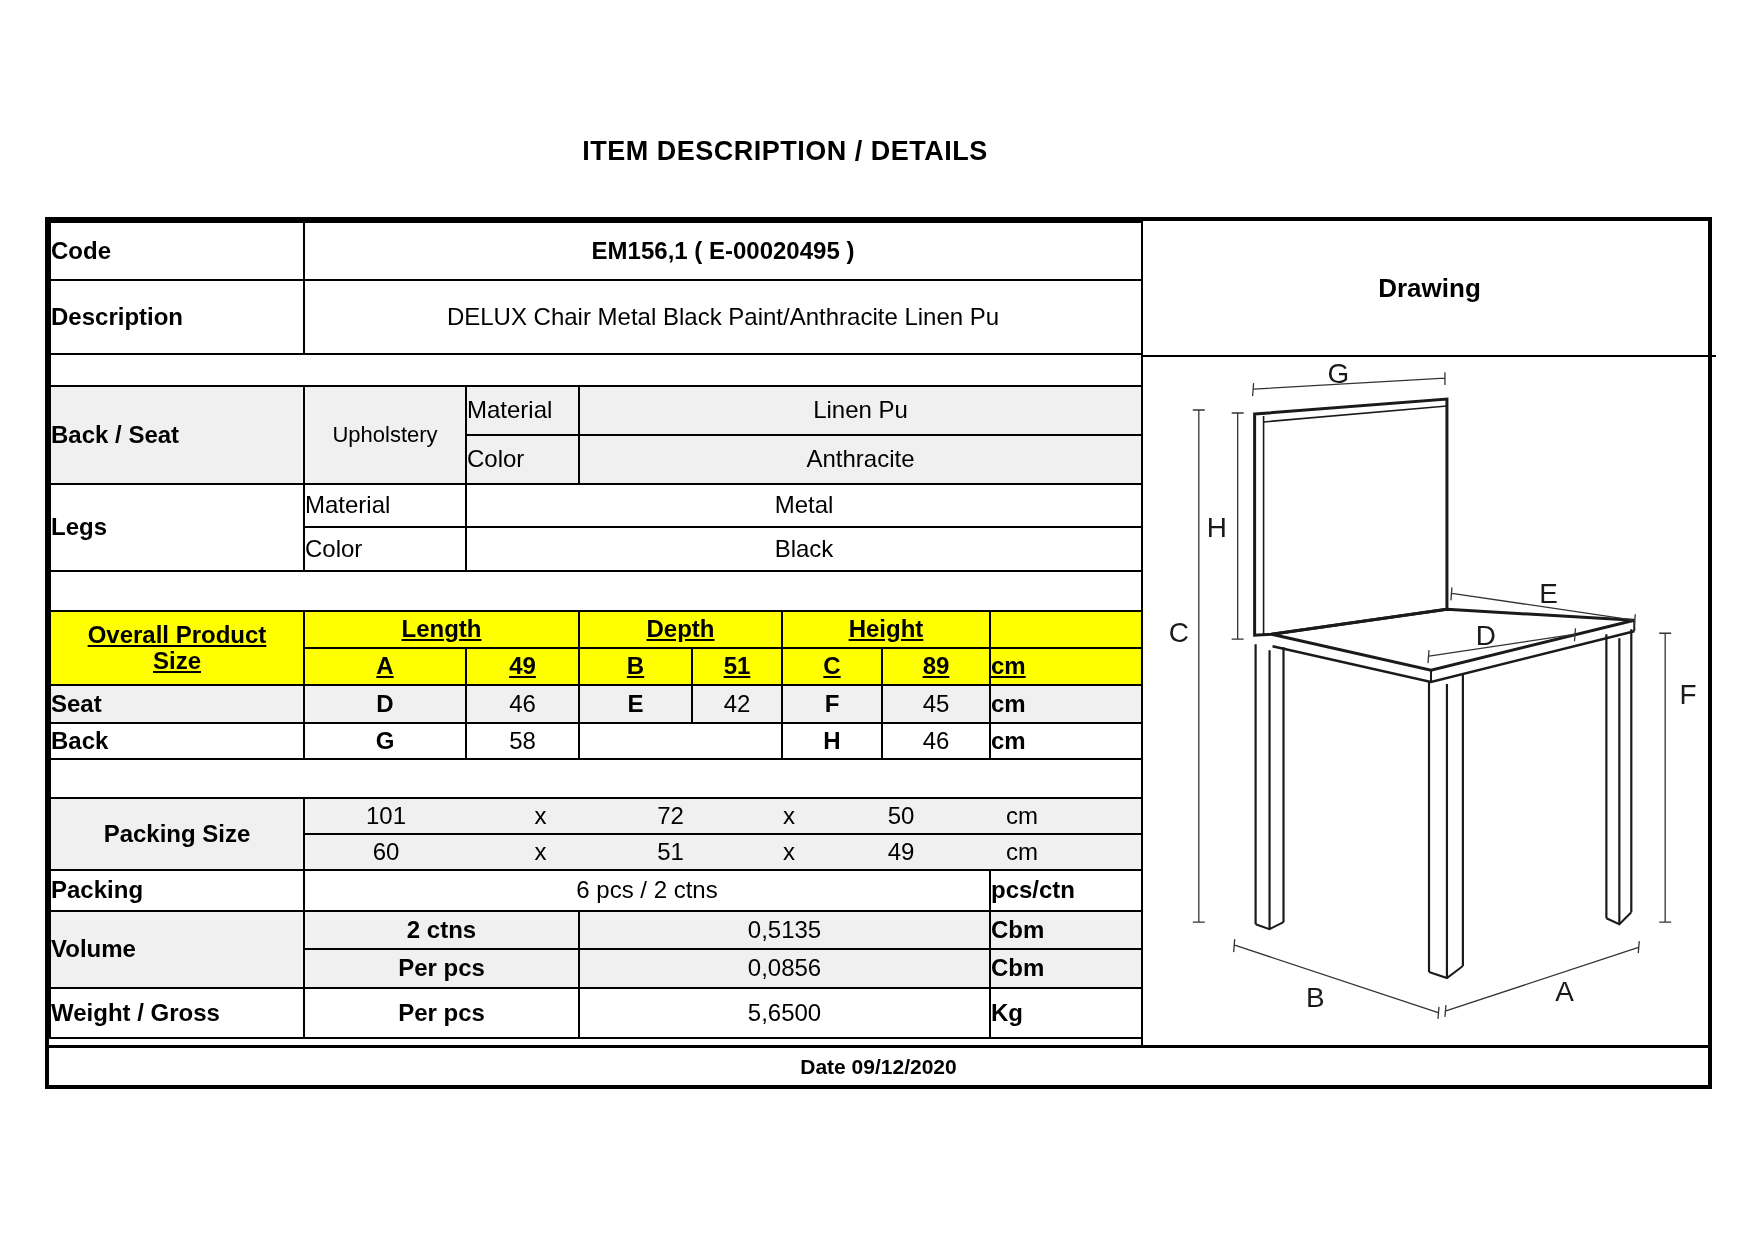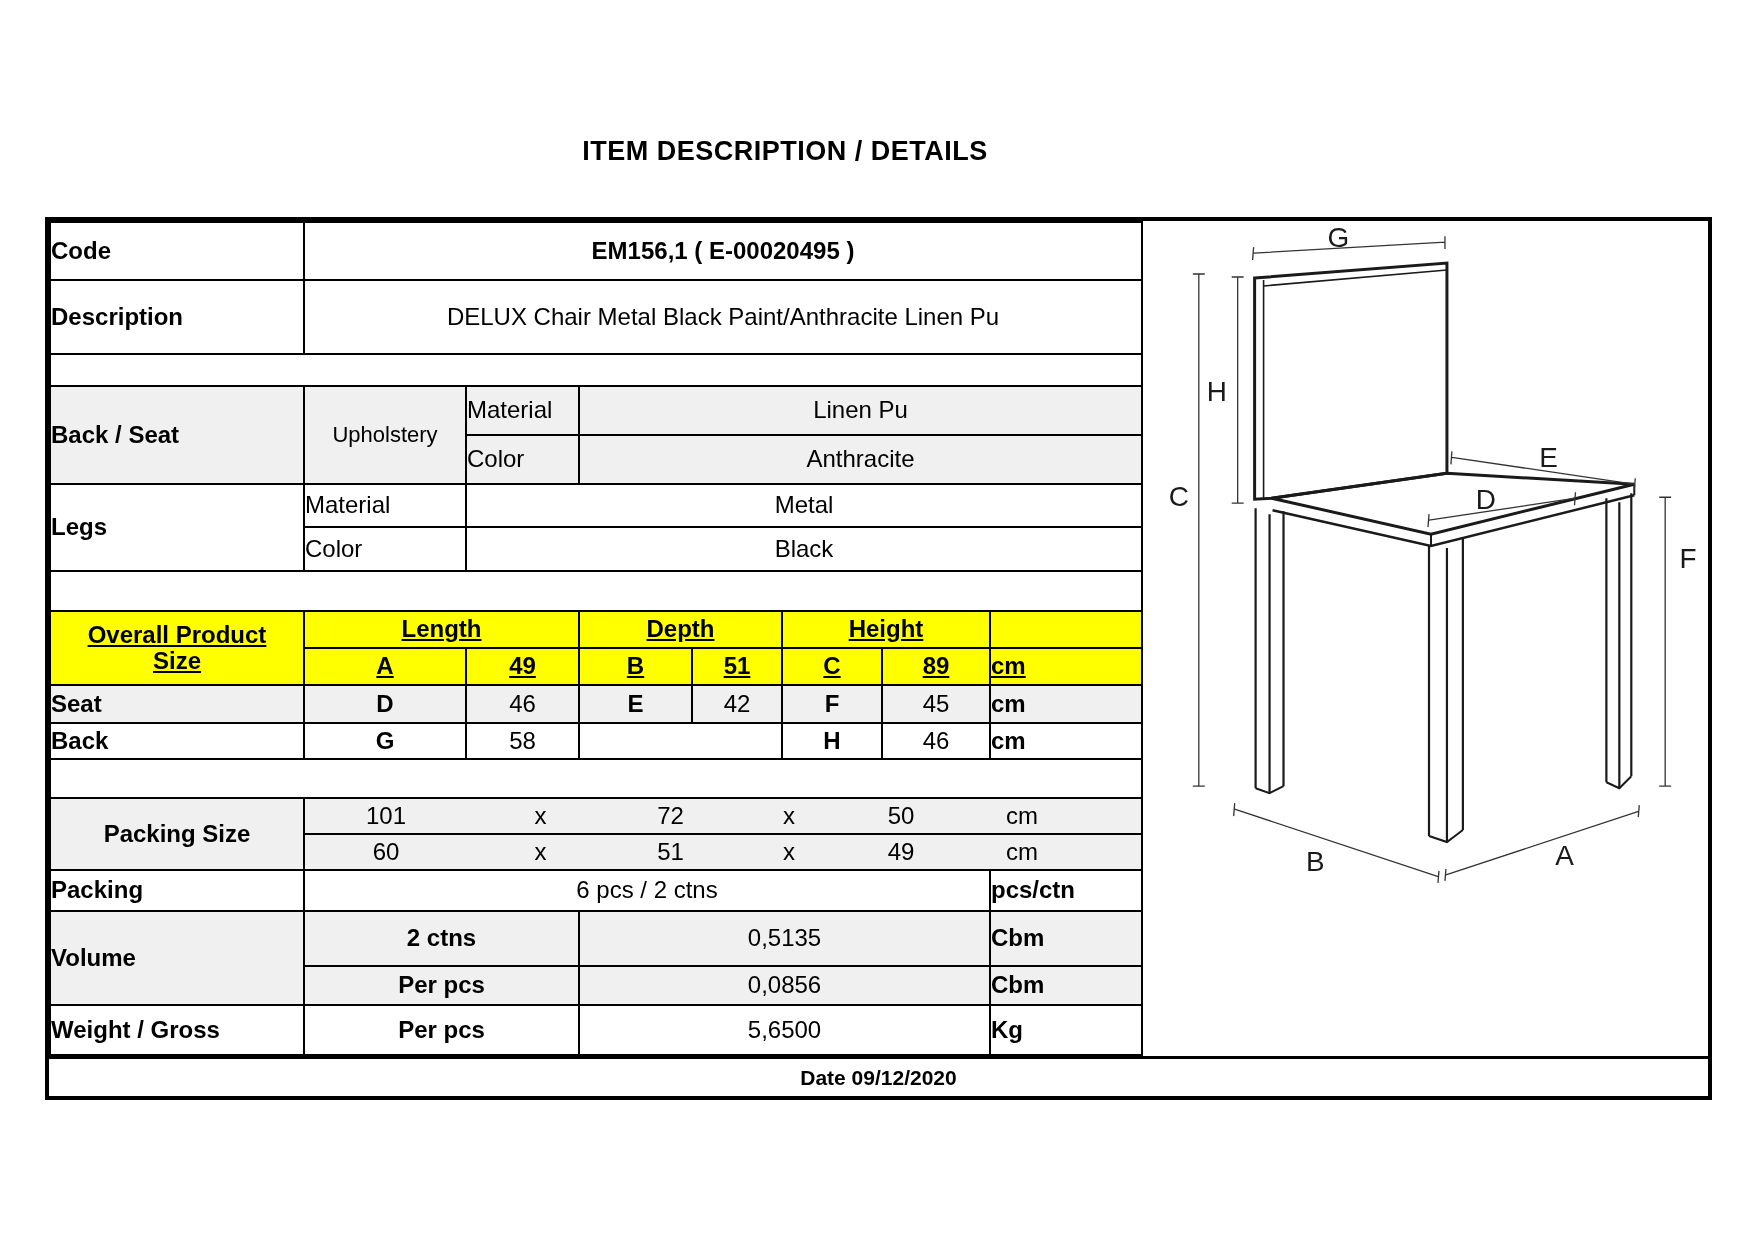--- a/index.html
+++ b/index.html
@@ -164,21 +164,21 @@
               </div>
             </td>
           </tr>
 
           <tr style="height:41px">
             <td class="lab">Packing</td>
             <td class="cen" colspan="6">6 pcs / 2 ctns</td>
             <td class="unit">pcs/ctn</td>
           </tr>
 
-          <tr class="gray" style="height:55px">
+          <tr class="gray" style="height:38px">
             <td class="lab" rowspan="2">Volume</td>
             <td class="keyb" colspan="2">2 ctns</td>
             <td class="cen" colspan="4">0,5135</td>
             <td class="unit">Cbm</td>
           </tr>
           <tr class="gray" style="height:39px">
             <td class="keyb" colspan="2">Per pcs</td>
             <td class="cen" colspan="4">0,0856</td>
             <td class="unit">Cbm</td>
           </tr>
@@ -187,20 +187,21 @@
             <td class="lab">Weight / Gross</td>
             <td class="keyb" colspan="2">Per pcs</td>
             <td class="cen" colspan="4">5,6500</td>
             <td class="unit">Kg</td>
           </tr>
         </tbody>
           </table>
       </div>
 
       <div class="drawingcol">
+        <div class="drawhead">Drawing</div>
         <div class="drawarea">
           <svg width="573" height="684" viewBox="0 0 575 684">
             <g stroke="#1a1a1a" fill="none" stroke-linejoin="miter" stroke-linecap="butt">
 
               <path d="M112,56 L305,41 L305,252 L129,277 L112,278 Z" stroke-width="3"></path>
               <path d="M121,58 L121,277" stroke-width="1.6"></path>
               <path d="M121,64 L305,48" stroke-width="1.6"></path>
 
               <path d="M129,277 L305,252 L493,263 L289,313 Z" stroke-width="3"></path>
               <path d="M130,289 L289,325 L493,274" stroke-width="2.5"></path>

